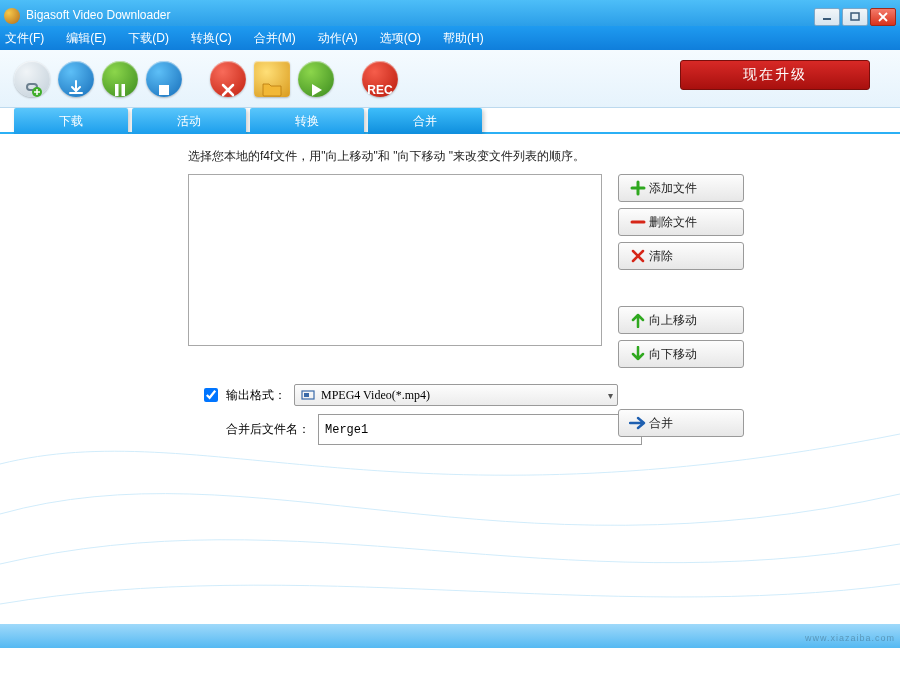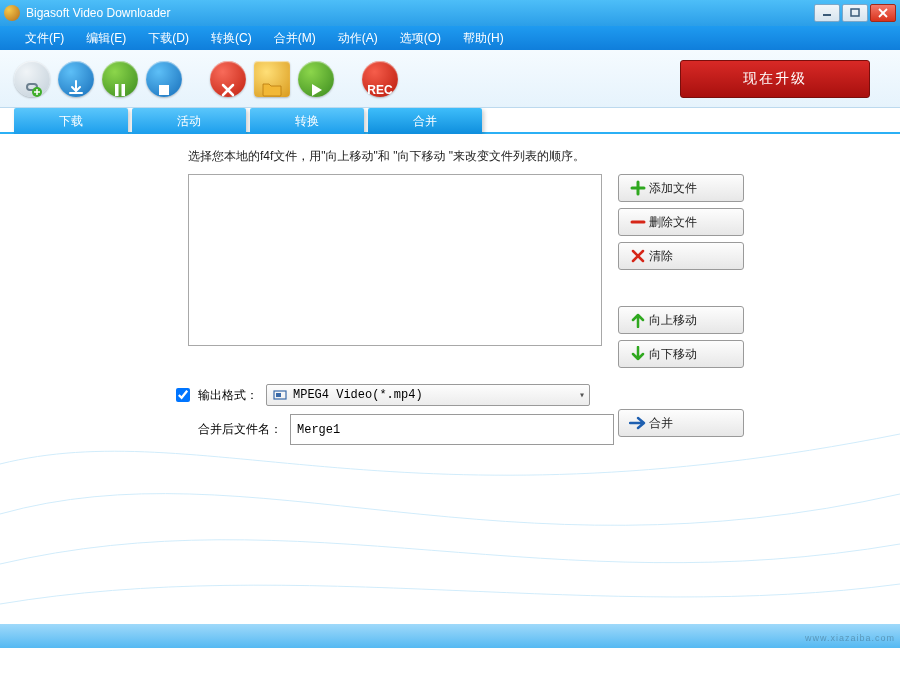--- a/index.html
+++ b/index.html
@@ -1,63 +1,63 @@
 <!DOCTYPE html>
 <html><head>
 <meta charset="utf-8">
 <style>
 * { margin: 0; padding: 0; box-sizing: border-box; }
 body { font-family: "Microsoft YaHei", SimSun, Arial, sans-serif; font-size: 12px; background: #fff; width: 900px; height: 675px; overflow: hidden; }
 
 
-.titlebar { height: 26px; background: linear-gradient(#4dbef8, #2b9ee8); display: flex; align-items: center; padding: 0 4px; }
+.titlebar { height: 26px; background: linear-gradient(#4dbef8, #2b9ee8); display: flex; align-items: flex-start; padding: 8px 4px; }
 .titlebar-icon { width: 16px; height: 16px; border-radius: 50%; background: radial-gradient(circle at 30% 30%, #f6c94b, #b36b19); margin-right: 6px; }
 .titlebar-text { color: #fff; font-size: 12px; flex: 1; font-family: Tahoma, sans-serif; }
 .winbtns { display: flex; gap: 2px; }
 .winbtn { width: 26px; height: 18px; background: linear-gradient(#f2f6f9,#d6e4ef); border: 1px solid #7da7c7; border-radius: 2px; display: flex; align-items: center; justify-content: center; cursor: pointer; }
 .winbtn.close { background: linear-gradient(#f47a6a,#d8321c); border-color: #a02a1a; color: #fff; }
 .winbtn svg { display: block; }
 
 
-.menubar { height: 24px; background: linear-gradient(#1f9bf0,#0f7edb); display: flex; align-items: center; padding: 0 25px; gap: 22px; color: #fff; font-size: 12px; }
+.menubar { height: 24px; background: linear-gradient(#1f9bf0,#0f7edb); display: flex; align-items: center; padding: 0 5px; gap: 22px; color: #fff; font-size: 12px; }
 .menuitem { cursor: pointer; }
 
 
 .toolbar { height: 58px; background: linear-gradient(#f5fbff,#e6f3fc); border-bottom: 1px solid #bcd9ee; display: flex; align-items: center; padding: 0 14px; gap: 8px; position: relative; }
 .tbtn { width: 36px; height: 36px; border-radius: 50%; display: flex; align-items: flex-end; justify-content: center; cursor: pointer; box-shadow: 0 1px 2px rgba(0,0,0,0.25), inset 0 1px 1px rgba(255,255,255,0.6); }
 .tbtn.blue { background: radial-gradient(circle at 35% 30%, #5dbff7, #166db9); }
 .tbtn.green { background: radial-gradient(circle at 35% 30%, #8cd64b, #3a8a1e); }
 .tbtn.red { background: radial-gradient(circle at 35% 30%, #f86b5a, #c11f0e); }
 .tbtn.yellow { background: radial-gradient(circle at 35% 30%, #ffdf77, #d99a1d); border-radius: 4px; }
 .tbtn.rec { background: radial-gradient(circle at 35% 30%, #f65d4b, #b8180a); }
 .tbtn.link { background: radial-gradient(circle at 35% 30%, #f0f4f7, #c2cfd9); }
 .tbtn .glyph { color: #fff; font-weight: bold; font-size: 12px; }
 .tgap { width: 12px; }
-.upgrade-btn { position: absolute; right: 30px; top: 10px; width: 190px; height: 38px; background: linear-gradient(#d82926,#a8100e); border: 1px solid #7a0e0c; border-radius: 3px; color: #fff; display: flex; align-items: center; justify-content: center; font-size: 14px; cursor: pointer; letter-spacing: 2px; }
+.upgrade-btn { position: absolute; right: 30px; top: 10px; width: 190px; height: 30px; background: linear-gradient(#d82926,#a8100e); border: 1px solid #7a0e0c; border-radius: 3px; color: #fff; display: flex; align-items: center; justify-content: center; font-size: 14px; cursor: pointer; letter-spacing: 2px; }
 
 
 .tabrow { height: 26px; background: #fff; padding-left: 14px; display: flex; gap: 4px; border-bottom: 2px solid #2bb0f5; }
 .tab { width: 114px; height: 26px; background: linear-gradient(#5ac6fb,#1b9eec); color: #fff; display: flex; align-items: center; justify-content: center; border-radius: 2px 2px 0 0; font-size: 12px; cursor: pointer; box-shadow: 2px 2px 4px rgba(0,0,0,0.2); }
 .tab.active { background: linear-gradient(#3ebdfa,#0e8edd); }
 
 
 .content { position: relative; padding: 14px 20px; height: 514px; background: #fff; }
 .instr { margin: 0 0 6px 168px; font-size: 12px; color: #222; }
 .filebox { position: absolute; left: 188px; top: 40px; width: 414px; height: 172px; border: 1px solid #a8a8a8; background: #fff; }
 
 .sidebtns { position: absolute; left: 618px; top: 40px; width: 126px; display: flex; flex-direction: column; gap: 6px; }
 .sidebtns .spacer { height: 24px; }
 .act-btn { height: 28px; background: linear-gradient(#fdfdfd,#e7e7e7); border: 1px solid #9a9a9a; border-radius: 3px; display: flex; align-items: center; gap: 2px; padding: 0 10px; cursor: pointer; font-size: 12px; color: #222; }
 .act-btn .ico { width: 18px; height: 18px; display: flex; align-items: center; justify-content: center; }
 
-.formrow { position: absolute; left: 176px; display: flex; align-items: center; gap: 8px; font-size: 12px; }
+.formrow { position: absolute; left: 204px; display: flex; align-items: center; gap: 8px; font-size: 12px; }
 .formrow.r1 { top: 250px; }
 .formrow.r2 { top: 280px; }
 .chk { width: 14px; height: 14px; }
-.combo { width: 324px; height: 22px; border: 1px solid #9a9a9a; background: linear-gradient(#fdfdfd,#ececec); display: flex; align-items: center; padding: 0 6px; font-family: Liberation Mono, monospace; font-size: 12px; gap: 6px; border-radius: 2px; position: relative; }
+.combo { width: 324px; height: 22px; border: 1px solid #9a9a9a; background: linear-gradient(#fdfdfd,#ececec); display: flex; align-items: center; padding: 0 6px; font-family: Liberation Serif, serif; font-size: 12px; gap: 6px; border-radius: 2px; position: relative; }
 .combo .dd { position: absolute; right: 4px; font-size: 10px; color: #555; }
 .txtinput { width: 324px; height: 31px; border: 1px solid #9a9a9a; padding: 0 6px; font-family: "Courier New", monospace; font-size: 12px; }
 .merge-area { position: absolute; left: 618px; top: 275px; width: 126px; }
 
 
 .bottombar { position: absolute; left: 0; right: 0; bottom: 0; height: 24px; background: linear-gradient(#9fd9fa,#55b9f2); }
 
 
 .bg-curves { position: absolute; left: 0; right: 0; bottom: 24px; height: 220px; pointer-events: none; opacity: 0.35; }
 .bg-curves svg { width: 100%; height: 100%; }

